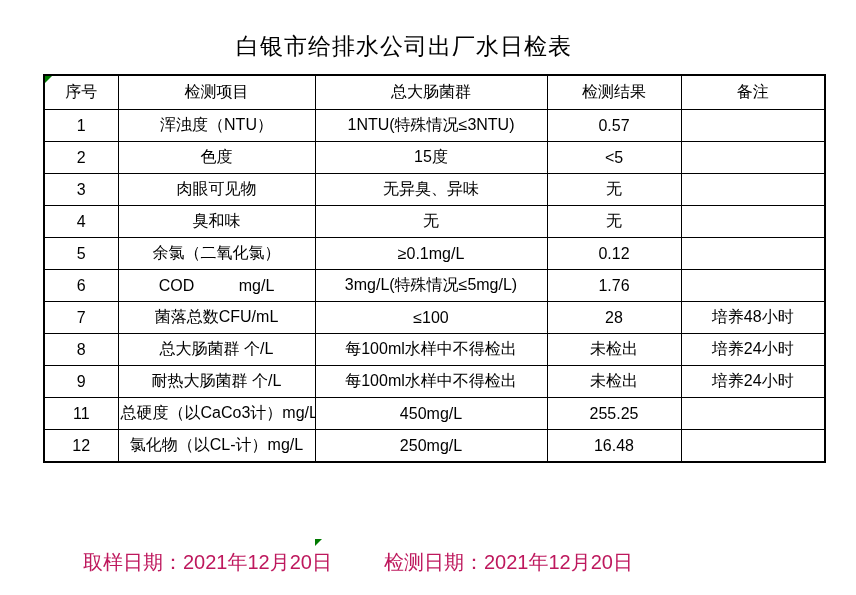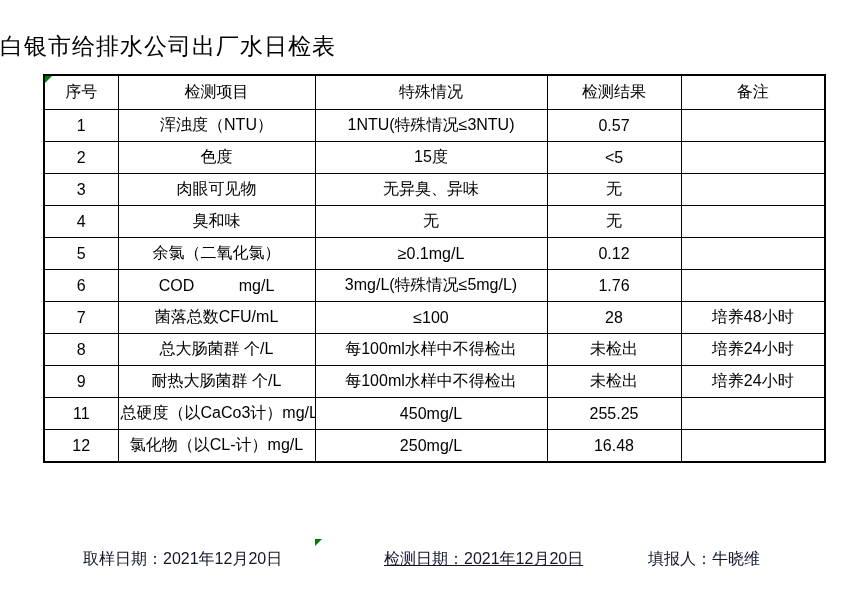--- a/index.html
+++ b/index.html
@@ -16,24 +16,26 @@
     position: relative;
     width: 856px;
     height: 595px;
     background: #ffffff;
   }
   .doc-title {
     position: absolute;
     top: 31px;
     left: 0;
     width: 756px;
+    text-align: center;
     font-size: 23px;
     letter-spacing: 1px;
     font-weight: 400;
     color: #000000;
+    padding-left: 26px;
   }
   table.inspection {
     position: absolute;
     left: 43px;
     top: 74px;
     width: 781px;
     border-collapse: collapse;
     table-layout: fixed;
     border: 2px solid #000000;
     padding-left: 20px;
@@ -64,26 +66,26 @@
     border-right: 7px solid transparent;
   }
   .err-tri.t1 { left: 45px;  top: 76px; }
   .err-tri.t2 { left: 315px; top: 539px; }
   .footer-line {
     position: absolute;
     top: 549px;
     left: 0;
     width: 725px;
     height: 22px;
-    font-size: 16px;
-    color: #0f172a;
+    font-size: 20px;
+    color: #be185d;
   }
   .footer-item { position: absolute; white-space: pre; }
   .footer-item.sampling { left: 83px; }
-  .footer-item.testdate { left: 384px; text-decoration: underline; }
+  .footer-item.testdate { left: 384px; }
   .footer-item.reporter { left: 648px; }
 </style>
 </head>
 <body>
 
 <div class="page">
 
   <div class="doc-title">白银市给排水公司出厂水日检表</div>
 
   <table class="inspection">
@@ -91,21 +93,21 @@
       <col class="c-no">
         <col class="c-item">
         <col class="c-limit">
         <col class="c-result">
         <col class="c-note">
     </colgroup>
     <thead>
       <tr>
         <th>序号</th>
         <th>检测项目</th>
-        <th>特殊情况</th>
+        <th>总大肠菌群</th>
         <th>检测结果</th>
         <th>备注</th>
       </tr>
     </thead>
     <tbody>
         <tr>
           <td>1</td>
           <td>浑浊度（NTU）</td>
           <td>1NTU(特殊情况≤3NTU)</td>
           <td>0.57</td>
@@ -183,16 +185,15 @@
         </tr>
       </tbody>
   </table>
 
   <div class="err-tri t1"></div>
   <div class="err-tri t2"></div>
 
   <div class="footer-line">
     <span class="footer-item sampling"><span>取样日期：</span><span>2021年12月20日</span></span>
     <span class="footer-item testdate"><span>检测日期：</span><span>2021年12月20日</span></span>
-    <span class="footer-item reporter"><span>填报人：</span><span>牛晓维</span></span>
   </div>
 
 </div>
 
 </body></html>

